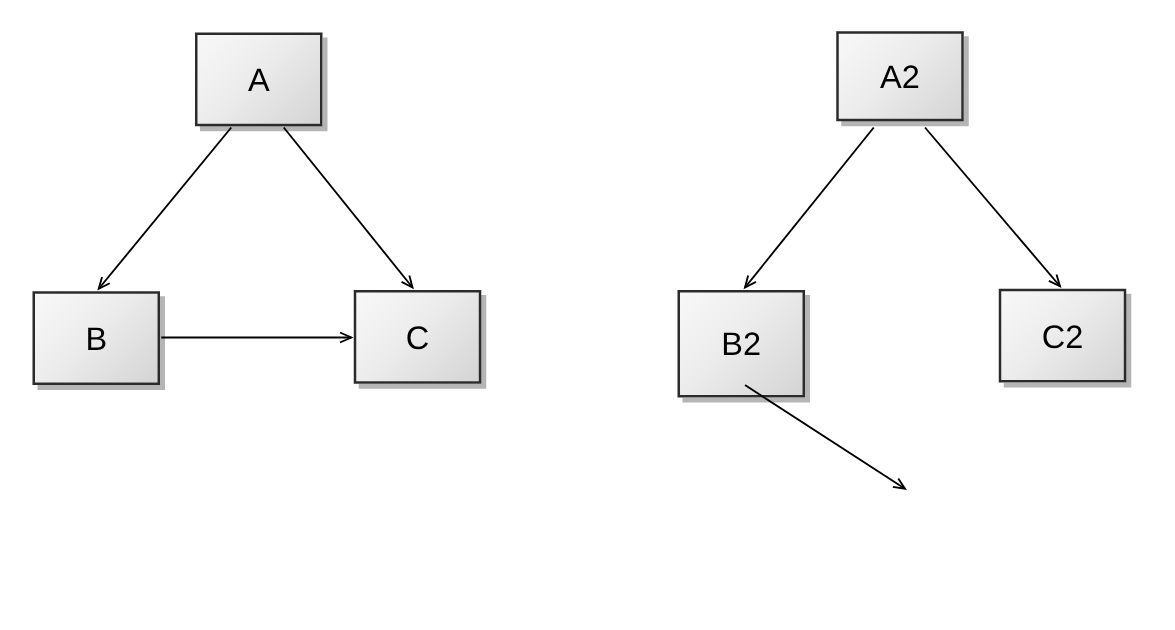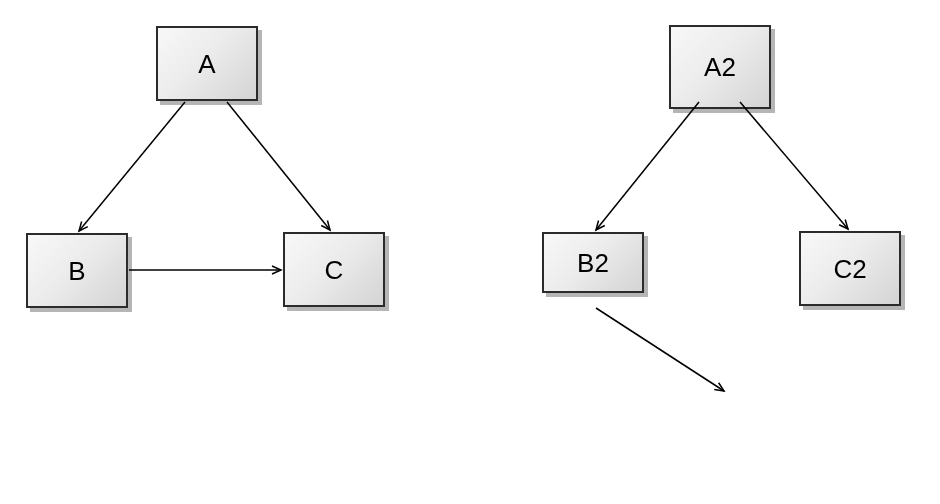--- a/index.html
+++ b/index.html
@@ -52,24 +52,24 @@
 
   <div class="node" style="left: 156px; top: 26px; width: 102px; height: 75px;">
     <span class="node-label">A</span>
   </div>
   <div class="node" style="left: 26px; top: 233px; width: 102px; height: 75px;">
     <span class="node-label">B</span>
   </div>
   <div class="node" style="left: 283px; top: 232px; width: 102px; height: 75px;">
     <span class="node-label">C</span>
   </div>
-  <div class="node" style="left: 669px; top: 25px; width: 102px; height: 84px;">
+  <div class="node" style="left: 669px; top: 25px; width: 102px; height: 72px;">
     <span class="node-label">A2</span>
   </div>
-  <div class="node" style="left: 542px; top: 232px; width: 102px; height: 61px;">
+  <div class="node" style="left: 542px; top: 232px; width: 102px; height: 86px;">
     <span class="node-label">B2</span>
   </div>
   <div class="node" style="left: 799px; top: 231px; width: 102px; height: 75px;">
     <span class="node-label">C2</span>
   </div>
 
   <svg class="edges-layer" id="edges" viewBox="0 0 940 504" xmlns="http://www.w3.org/2000/svg">
     <defs>
       <marker id="arrow" markerWidth="14" markerHeight="12" refX="11" refY="5" orient="auto" markerUnits="userSpaceOnUse">
         <polyline points="2,1 11,5 2,9" fill="none" stroke="#000000" stroke-width="1.5"></polyline>

